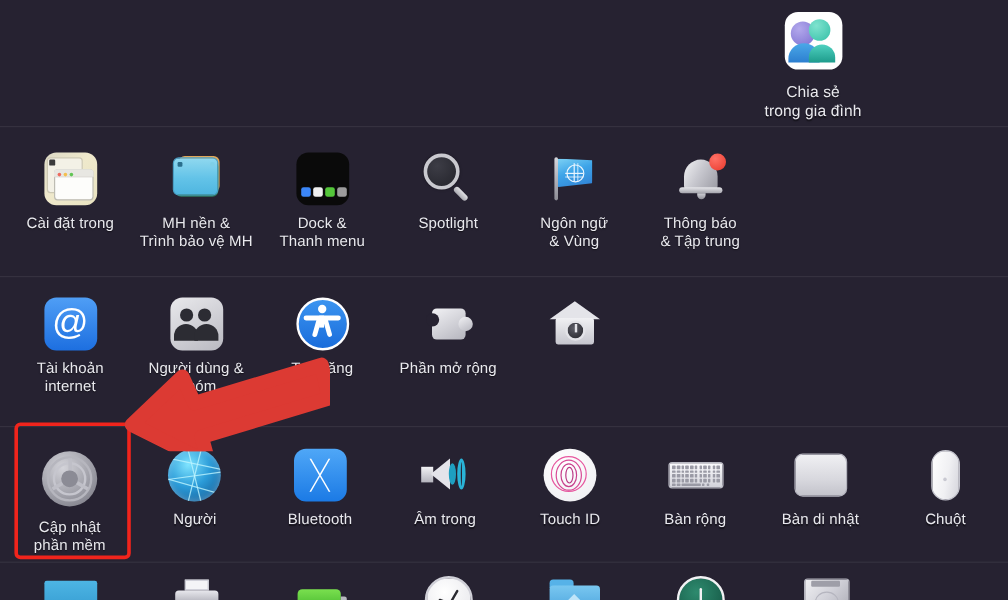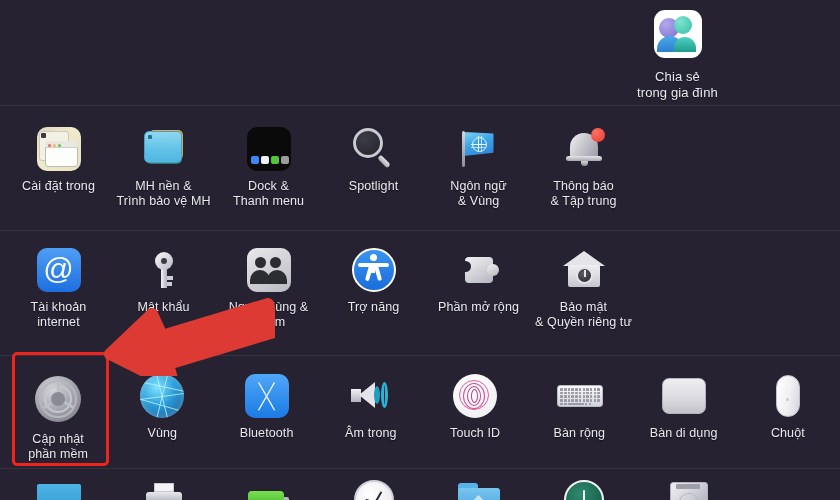--- a/index.html
+++ b/index.html
@@ -468,32 +468,20 @@
       <div class="cell">
         <div class="icon">
           <div class="sq ic-at">
               <span class="glyph">@</span>
             </div>
         </div>
         <div class="label">Tài khoản
 internet</div>
       </div>
 
-      <div class="cell">
-        <div class="icon">
-          <div class="ic-key">
-            <span class="key-shaft"></span>
-              <span class="key-t1"></span>
-              <span class="key-t2"></span>
-            <span class="key-head"></span>
-              <span class="key-hole"></span>
-          </div>
-        </div>
-        <div class="label">Mật khẩu</div>
-      </div>
 
       <div class="cell">
         <div class="icon">
           <div class="sq ic-users">
             <span class="us-h1"></span>
               <span class="us-h2"></span>
             <span class="us-b1"></span>
               <span class="us-b2"></span>
           </div>
         </div>
@@ -528,22 +516,20 @@
       </div>
 
       <div class="cell">
         <div class="icon">
           <div class="ic-house">
             <span class="hs-roof"></span>
               <span class="hs-body"></span>
               <span class="hs-dial"></span>
           </div>
         </div>
-        <div class="label">Bảo mật
-&amp; Quyền riêng tư</div>
       </div>
     </div>
   </div>
   <div class="divider" style="top:355px"></div>
 
   <div class="section" id="row3">
     <div class="grid">
       <div class="cell">
         <div class="icon lg">
           <div class="ic-upd">
@@ -564,21 +550,21 @@
           <div class="ic-net">
             <span class="net-m">
               <i class="net-ln" style="top:12px; transform:rotate(12deg)"></i>
               <i class="net-ln" style="top:22px; transform:rotate(-8deg)"></i>
               <i class="net-ln" style="top:31px; transform:rotate(16deg)"></i>
               <i class="net-ln" style="top:22px; left:-1px; transform:rotate(76deg)"></i>
               <i class="net-ln" style="top:22px; left:-1px; transform:rotate(104deg)"></i>
             </span>
           </div>
         </div>
-        <div class="label">Vùng</div>
+        <div class="label">Người</div>
       </div>
 
       <div class="cell">
         <div class="icon">
           <div class="sq ic-bt">
               <span class="bt-g">ᚷ</span>
             </div>
         </div>
         <div class="label">Bluetooth</div>
       </div>
@@ -663,21 +649,21 @@
             </div>
           </div>
         </div>
         <div class="label">Bàn rộng</div>
       </div>
 
       <div class="cell">
         <div class="icon">
             <div class="ic-tp"></div>
           </div>
-        <div class="label">Bàn di dụng</div>
+        <div class="label">Bàn di nhật</div>
       </div>
 
       <div class="cell">
         <div class="icon">
           <div class="ic-ms">
               <span class="ms-dot"></span>
             </div>
         </div>
         <div class="label">Chuột</div>
       </div>

